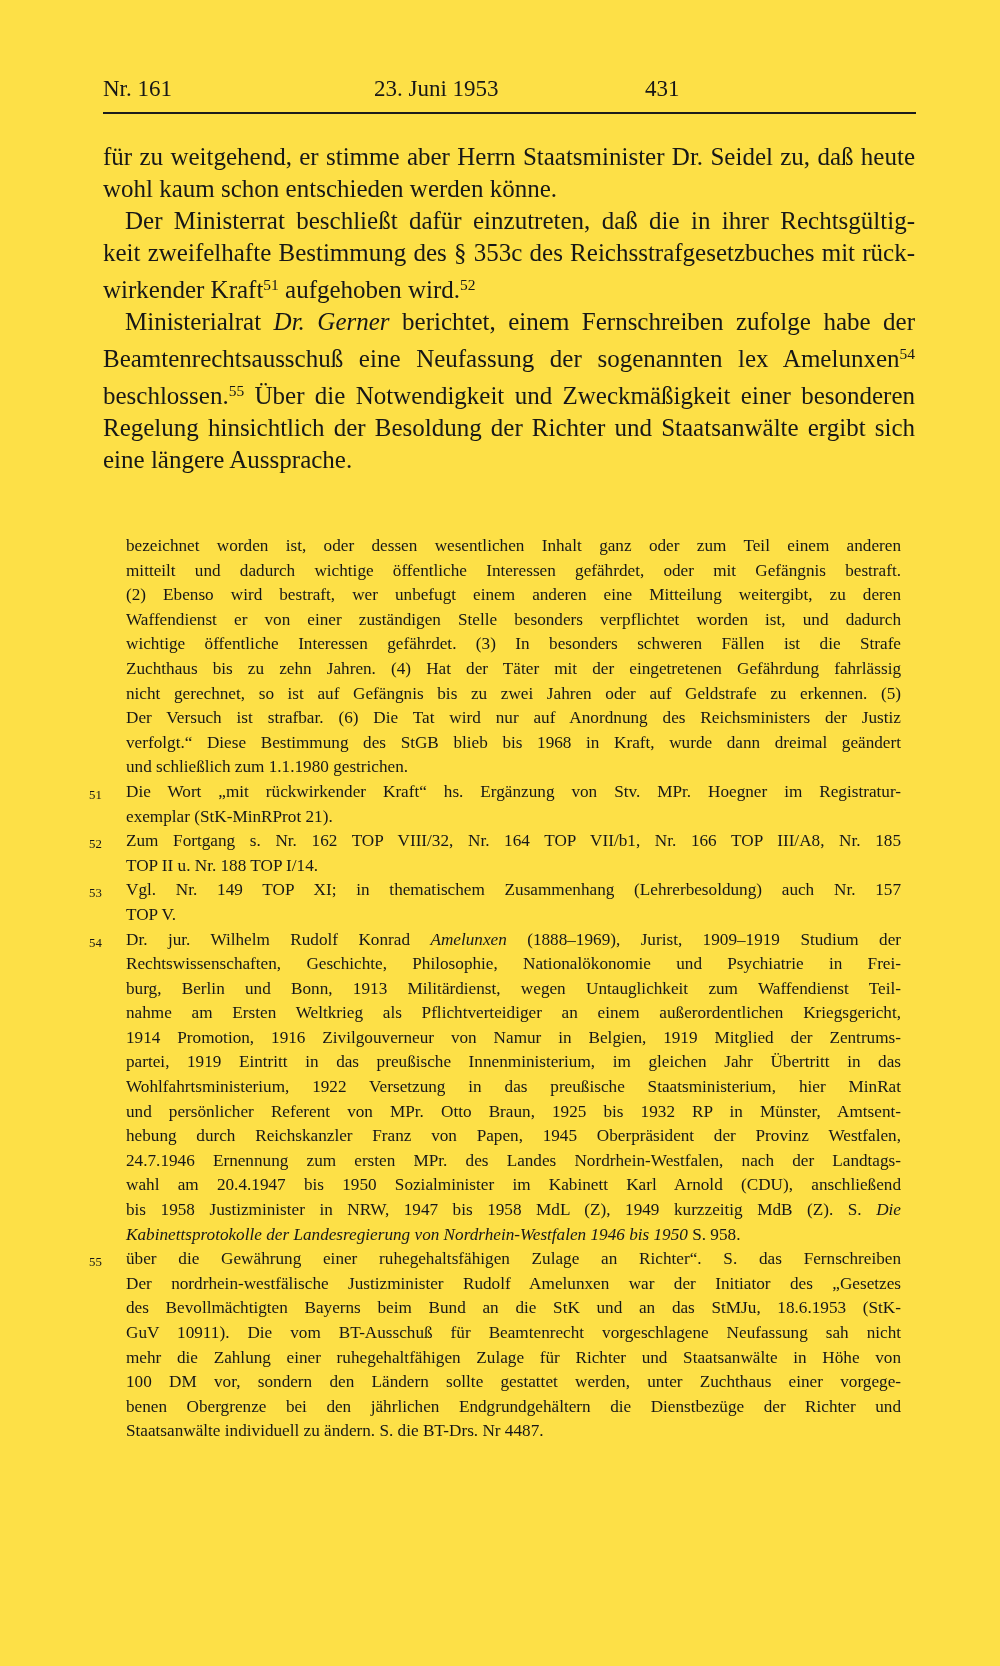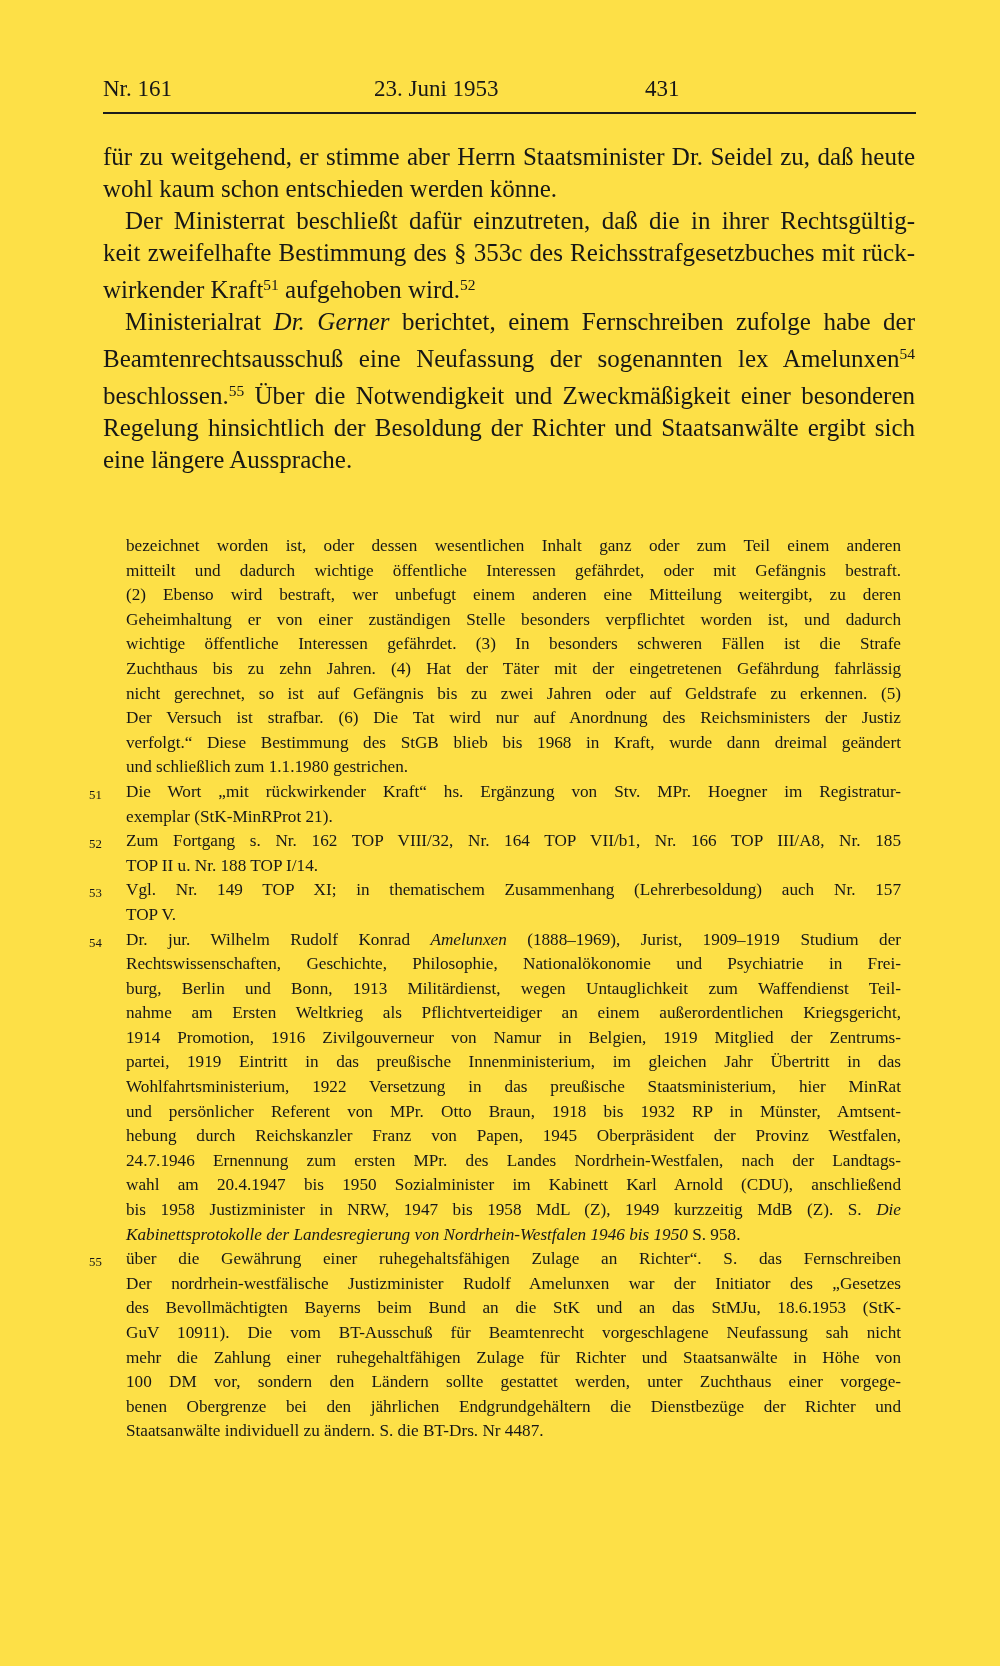--- a/index.html
+++ b/index.html
@@ -72,21 +72,21 @@
       </div>
     </div>
 
   <div class="fns">
       <div class="fn">
         <span class="fn-num"></span>
         <div class="fn-body">
           <div class="line"><span class="">bezeichnet worden ist, oder dessen wesentlichen Inhalt ganz oder zum Teil einem anderen</span></div>
           <div class="line"><span class="">mitteilt und dadurch wichtige öffentliche Interessen gefährdet, oder mit Gefängnis bestraft.</span></div>
           <div class="line"><span class="">(2) Ebenso wird bestraft, wer unbefugt einem anderen eine Mitteilung weitergibt, zu deren</span></div>
-          <div class="line"><span class="">Geheimhaltung er von einer zuständigen Stelle besonders verpflichtet worden ist, und dadurch</span></div>
+          <div class="line"><span class="">Waffendienst er von einer zuständigen Stelle besonders verpflichtet worden ist, und dadurch</span></div>
           <div class="line"><span class="">wichtige öffentliche Interessen gefährdet. (3) In besonders schweren Fällen ist die Strafe</span></div>
           <div class="line"><span class="">Zuchthaus bis zu zehn Jahren. (4) Hat der Täter mit der eingetretenen Gefährdung fahrlässig</span></div>
           <div class="line"><span class="">nicht gerechnet, so ist auf Gefängnis bis zu zwei Jahren oder auf Geldstrafe zu erkennen. (5)</span></div>
           <div class="line"><span class="">Der Versuch ist strafbar. (6) Die Tat wird nur auf Anordnung des Reichsministers der Justiz</span></div>
           <div class="line"><span class="">verfolgt.“ Diese Bestimmung des StGB blieb bis 1968 in Kraft, wurde dann dreimal geändert</span></div>
           <div class="line end"><span class="">und schließlich zum 1.1.1980 gestrichen.</span></div>
         </div>
       </div>
       <div class="fn">
         <span class="fn-num">51</span>
@@ -112,21 +112,21 @@
       <div class="fn">
         <span class="fn-num">54</span>
         <div class="fn-body">
           <div class="line"><span class="">Dr. jur. Wilhelm Rudolf Konrad </span><span class=" it">Amelunxen</span><span class=""> (1888–1969), Jurist, 1909–1919 Studium der</span></div>
           <div class="line"><span class="">Rechtswissenschaften, Geschichte, Philosophie, Nationalökonomie und Psychiatrie in Frei-</span></div>
           <div class="line"><span class="">burg, Berlin und Bonn, 1913 Militärdienst, wegen Untauglichkeit zum Waffendienst Teil-</span></div>
           <div class="line"><span class="">nahme am Ersten Weltkrieg als Pflichtverteidiger an einem außerordentlichen Kriegsgericht,</span></div>
           <div class="line"><span class="">1914 Promotion, 1916 Zivilgouverneur von Namur in Belgien, 1919 Mitglied der Zentrums-</span></div>
           <div class="line"><span class="">partei, 1919 Eintritt in das preußische Innenministerium, im gleichen Jahr Übertritt in das</span></div>
           <div class="line"><span class="">Wohlfahrtsministerium, 1922 Versetzung in das preußische Staatsministerium, hier MinRat</span></div>
-          <div class="line"><span class="">und persönlicher Referent von MPr. Otto Braun, 1918 bis 1932 RP in Münster, Amtsent-</span></div>
+          <div class="line"><span class="">und persönlicher Referent von MPr. Otto Braun, 1925 bis 1932 RP in Münster, Amtsent-</span></div>
           <div class="line"><span class="">hebung durch Reichskanzler Franz von Papen, 1945 Oberpräsident der Provinz Westfalen,</span></div>
           <div class="line"><span class="">24.7.1946 Ernennung zum ersten MPr. des Landes Nordrhein-Westfalen, nach der Landtags-</span></div>
           <div class="line"><span class="">wahl am 20.4.1947 bis 1950 Sozialminister im Kabinett Karl Arnold (CDU), anschließend</span></div>
           <div class="line"><span class="">bis 1958 Justizminister in NRW, 1947 bis 1958 MdL (Z), 1949 kurzzeitig MdB (Z). S. </span><span class=" it">Die</span></div>
           <div class="line end"><span class=" it">Kabinettsprotokolle der Landesregierung von Nordrhein-Westfalen 1946 bis 1950</span><span class=""> S. 958.</span></div>
         </div>
       </div>
       <div class="fn">
         <span class="fn-num">55</span>
         <div class="fn-body">

